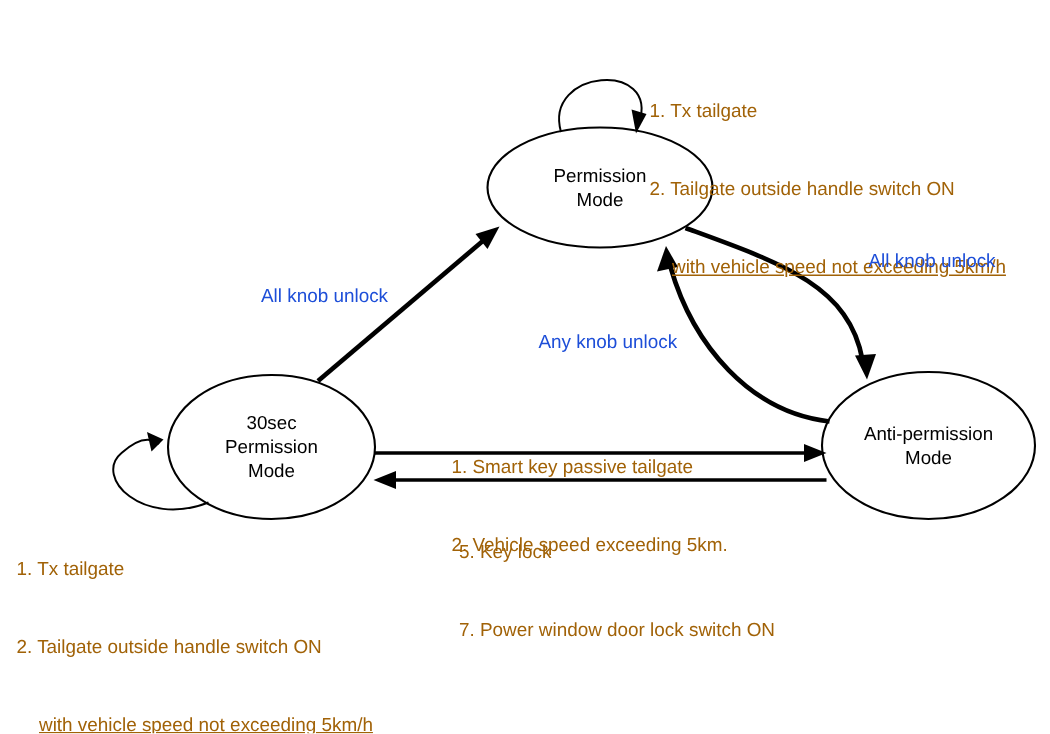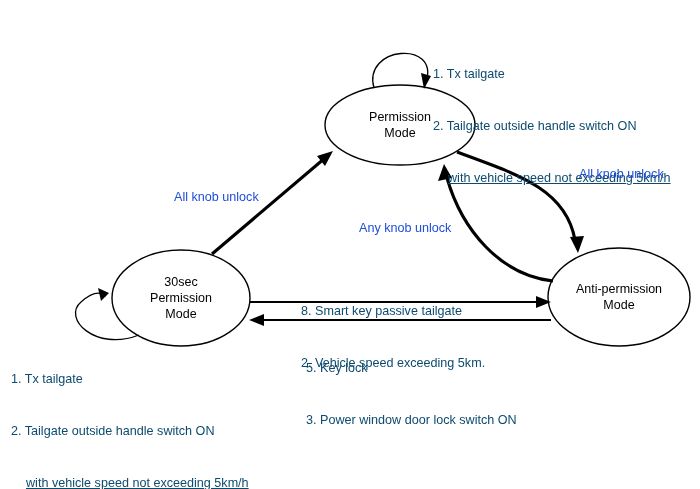--- a/index.html
+++ b/index.html
@@ -51,21 +51,21 @@
   }
   .arrow-fill {
     fill: #000000;
     stroke: none;
   }
   .text-block {
     position: absolute;
     font-family: "Liberation Sans", sans-serif;
     font-size: 12.6px;
     line-height: 17.4px;
-    color: #0c4a6e;
+    color: #a16207;
     white-space: pre;
   }
   .edge-label {
     position: absolute;
     font-family: "Liberation Sans", sans-serif;
     font-size: 12.6px;
     color: #1d4ed8;
     white-space: nowrap;
   }
   .indent-line {
@@ -148,27 +148,27 @@
     <div class="indent-line">with vehicle speed not exceeding 5km/h</div>
   </div>
 
   <div class="edge-label" style="left:174px; top:190px;">All knob unlock</div>
 
   <div class="edge-label" style="left:579px; top:167px;">All knob unlock</div>
 
   <div class="edge-label" style="left:359px; top:221px;">Any knob unlock</div>
 
   <div class="text-block" style="left:301px; top:268px;">
-    <div>8. Smart key passive tailgate</div>
+    <div>1. Smart key passive tailgate</div>
     <div>2. Vehicle speed exceeding 5km.</div>
   </div>
 
   <div class="text-block" style="left:306px; top:325px;">
     <div>5. Key lock</div>
-    <div>3. Power window door lock switch ON</div>
+    <div>7. Power window door lock switch ON</div>
     
     
     
     
     
   </div>
 
 </div>
 
 </body></html>

